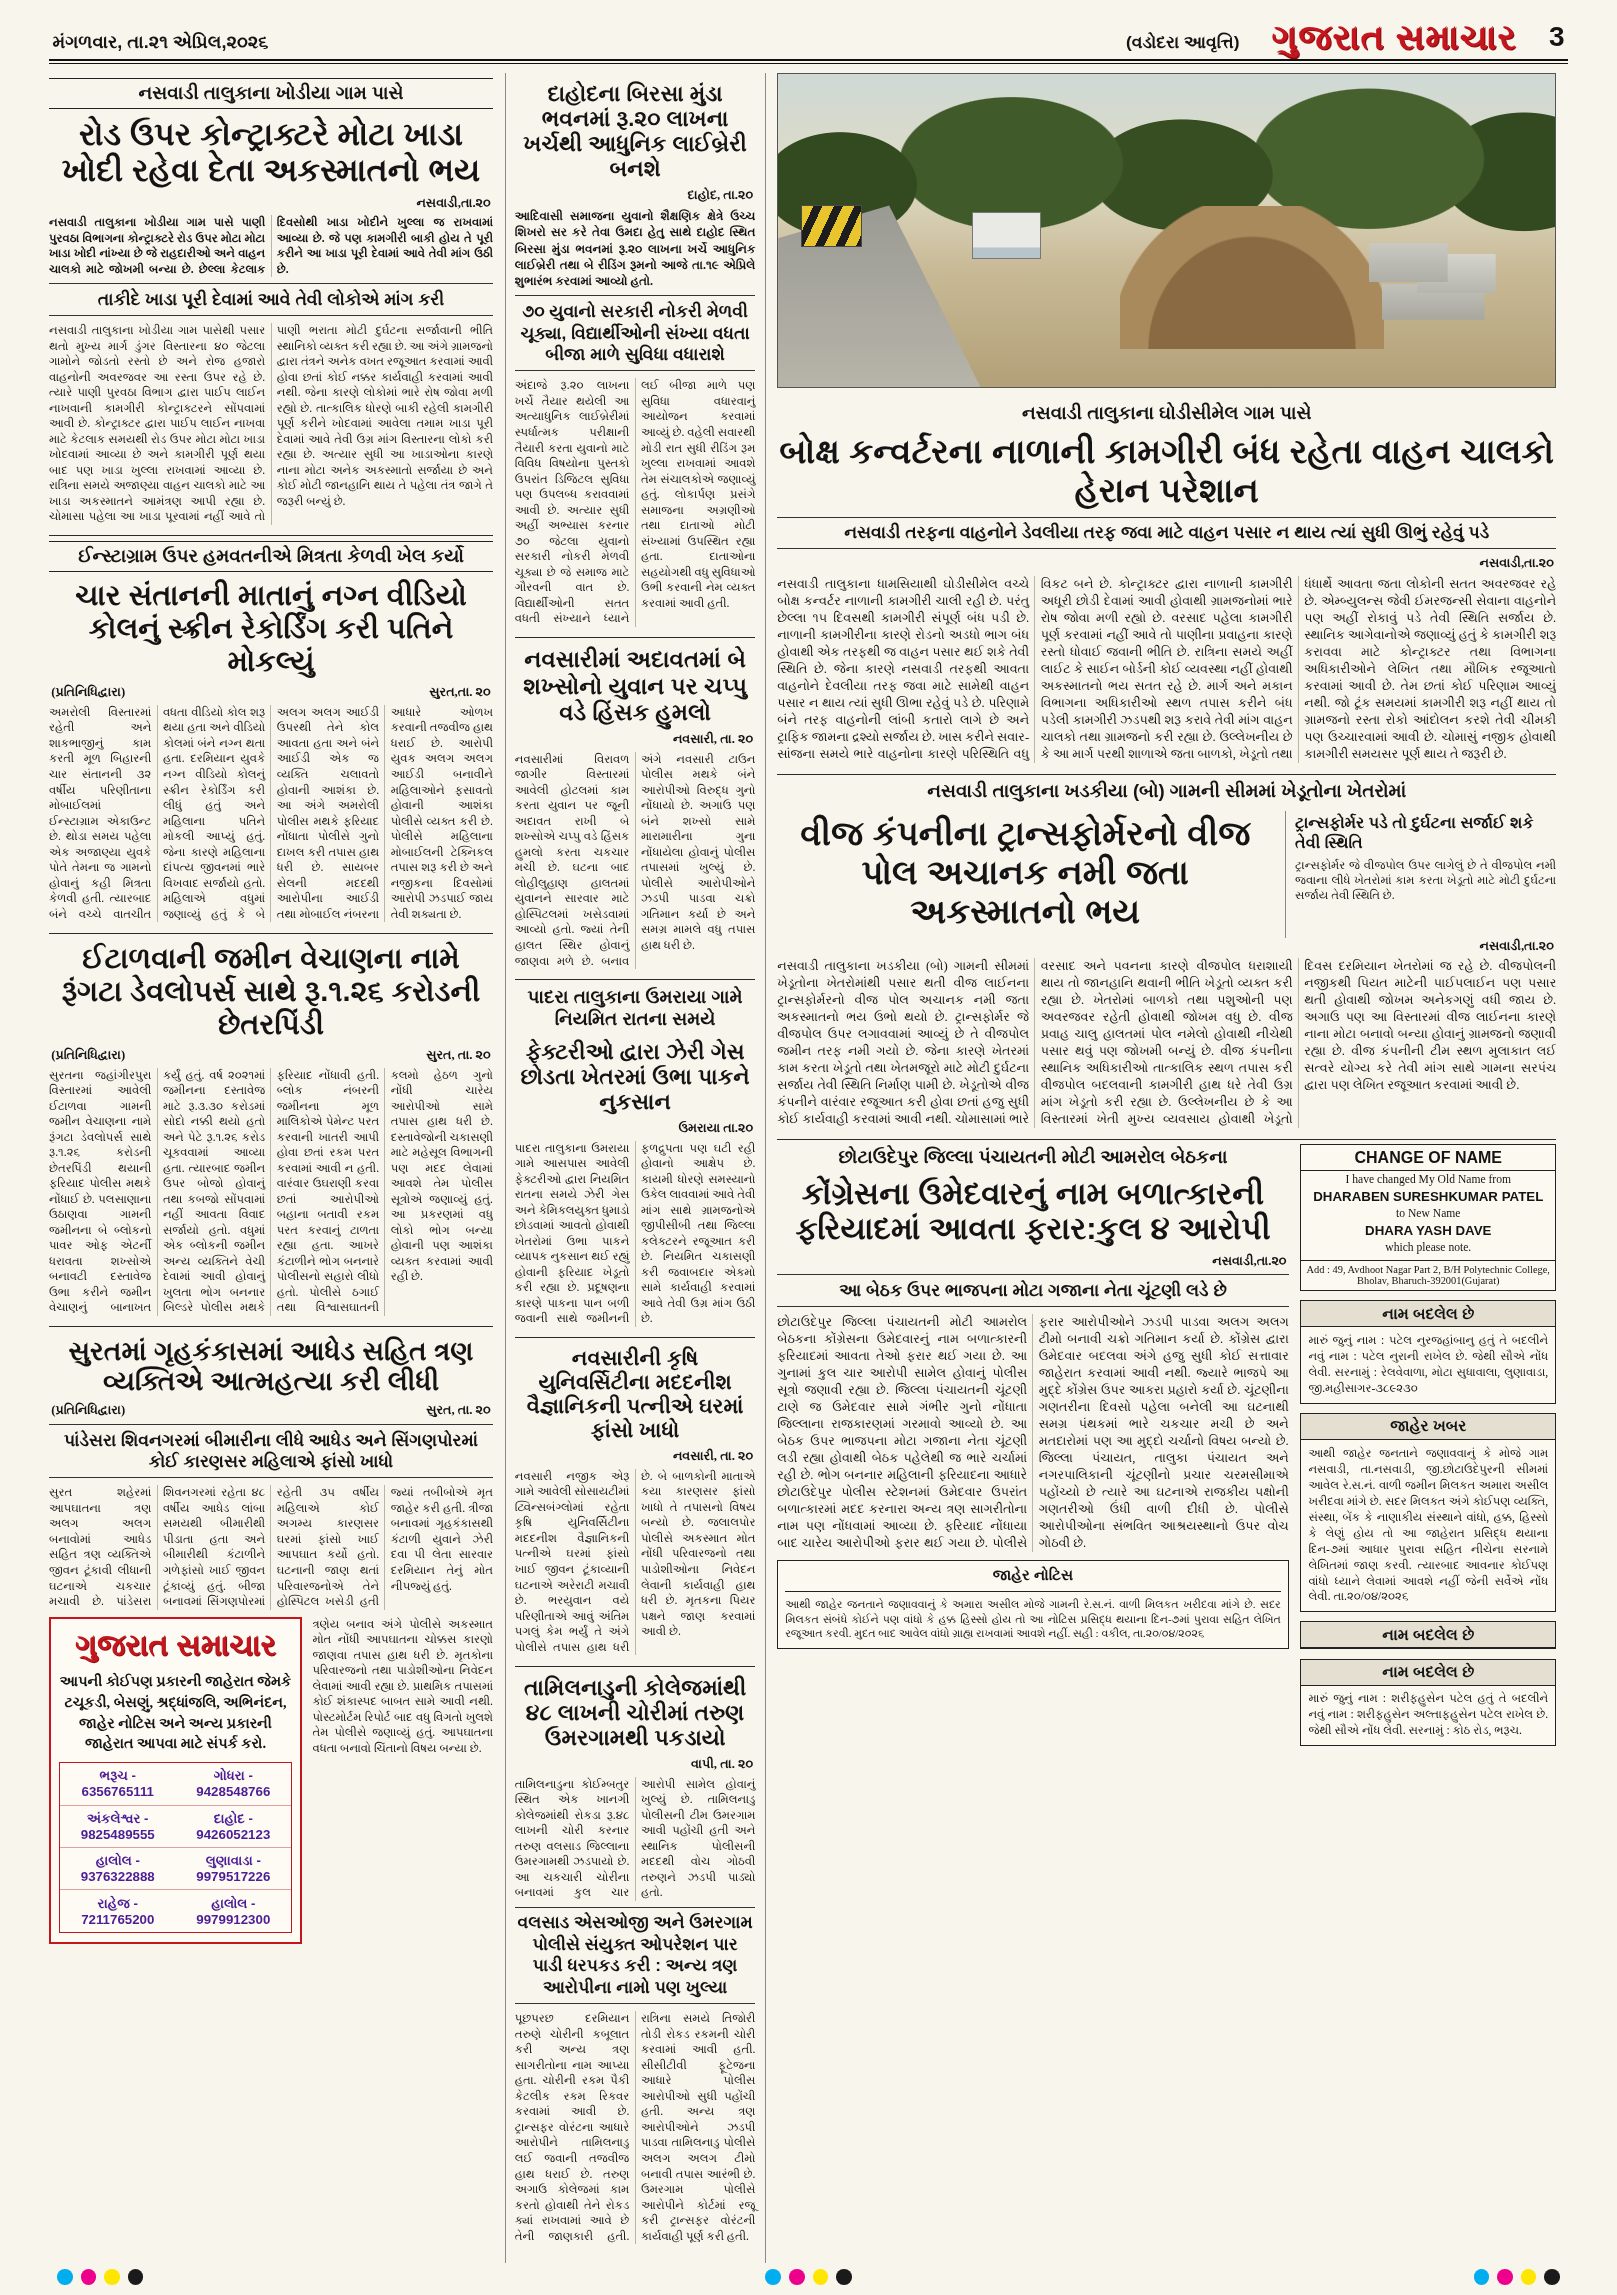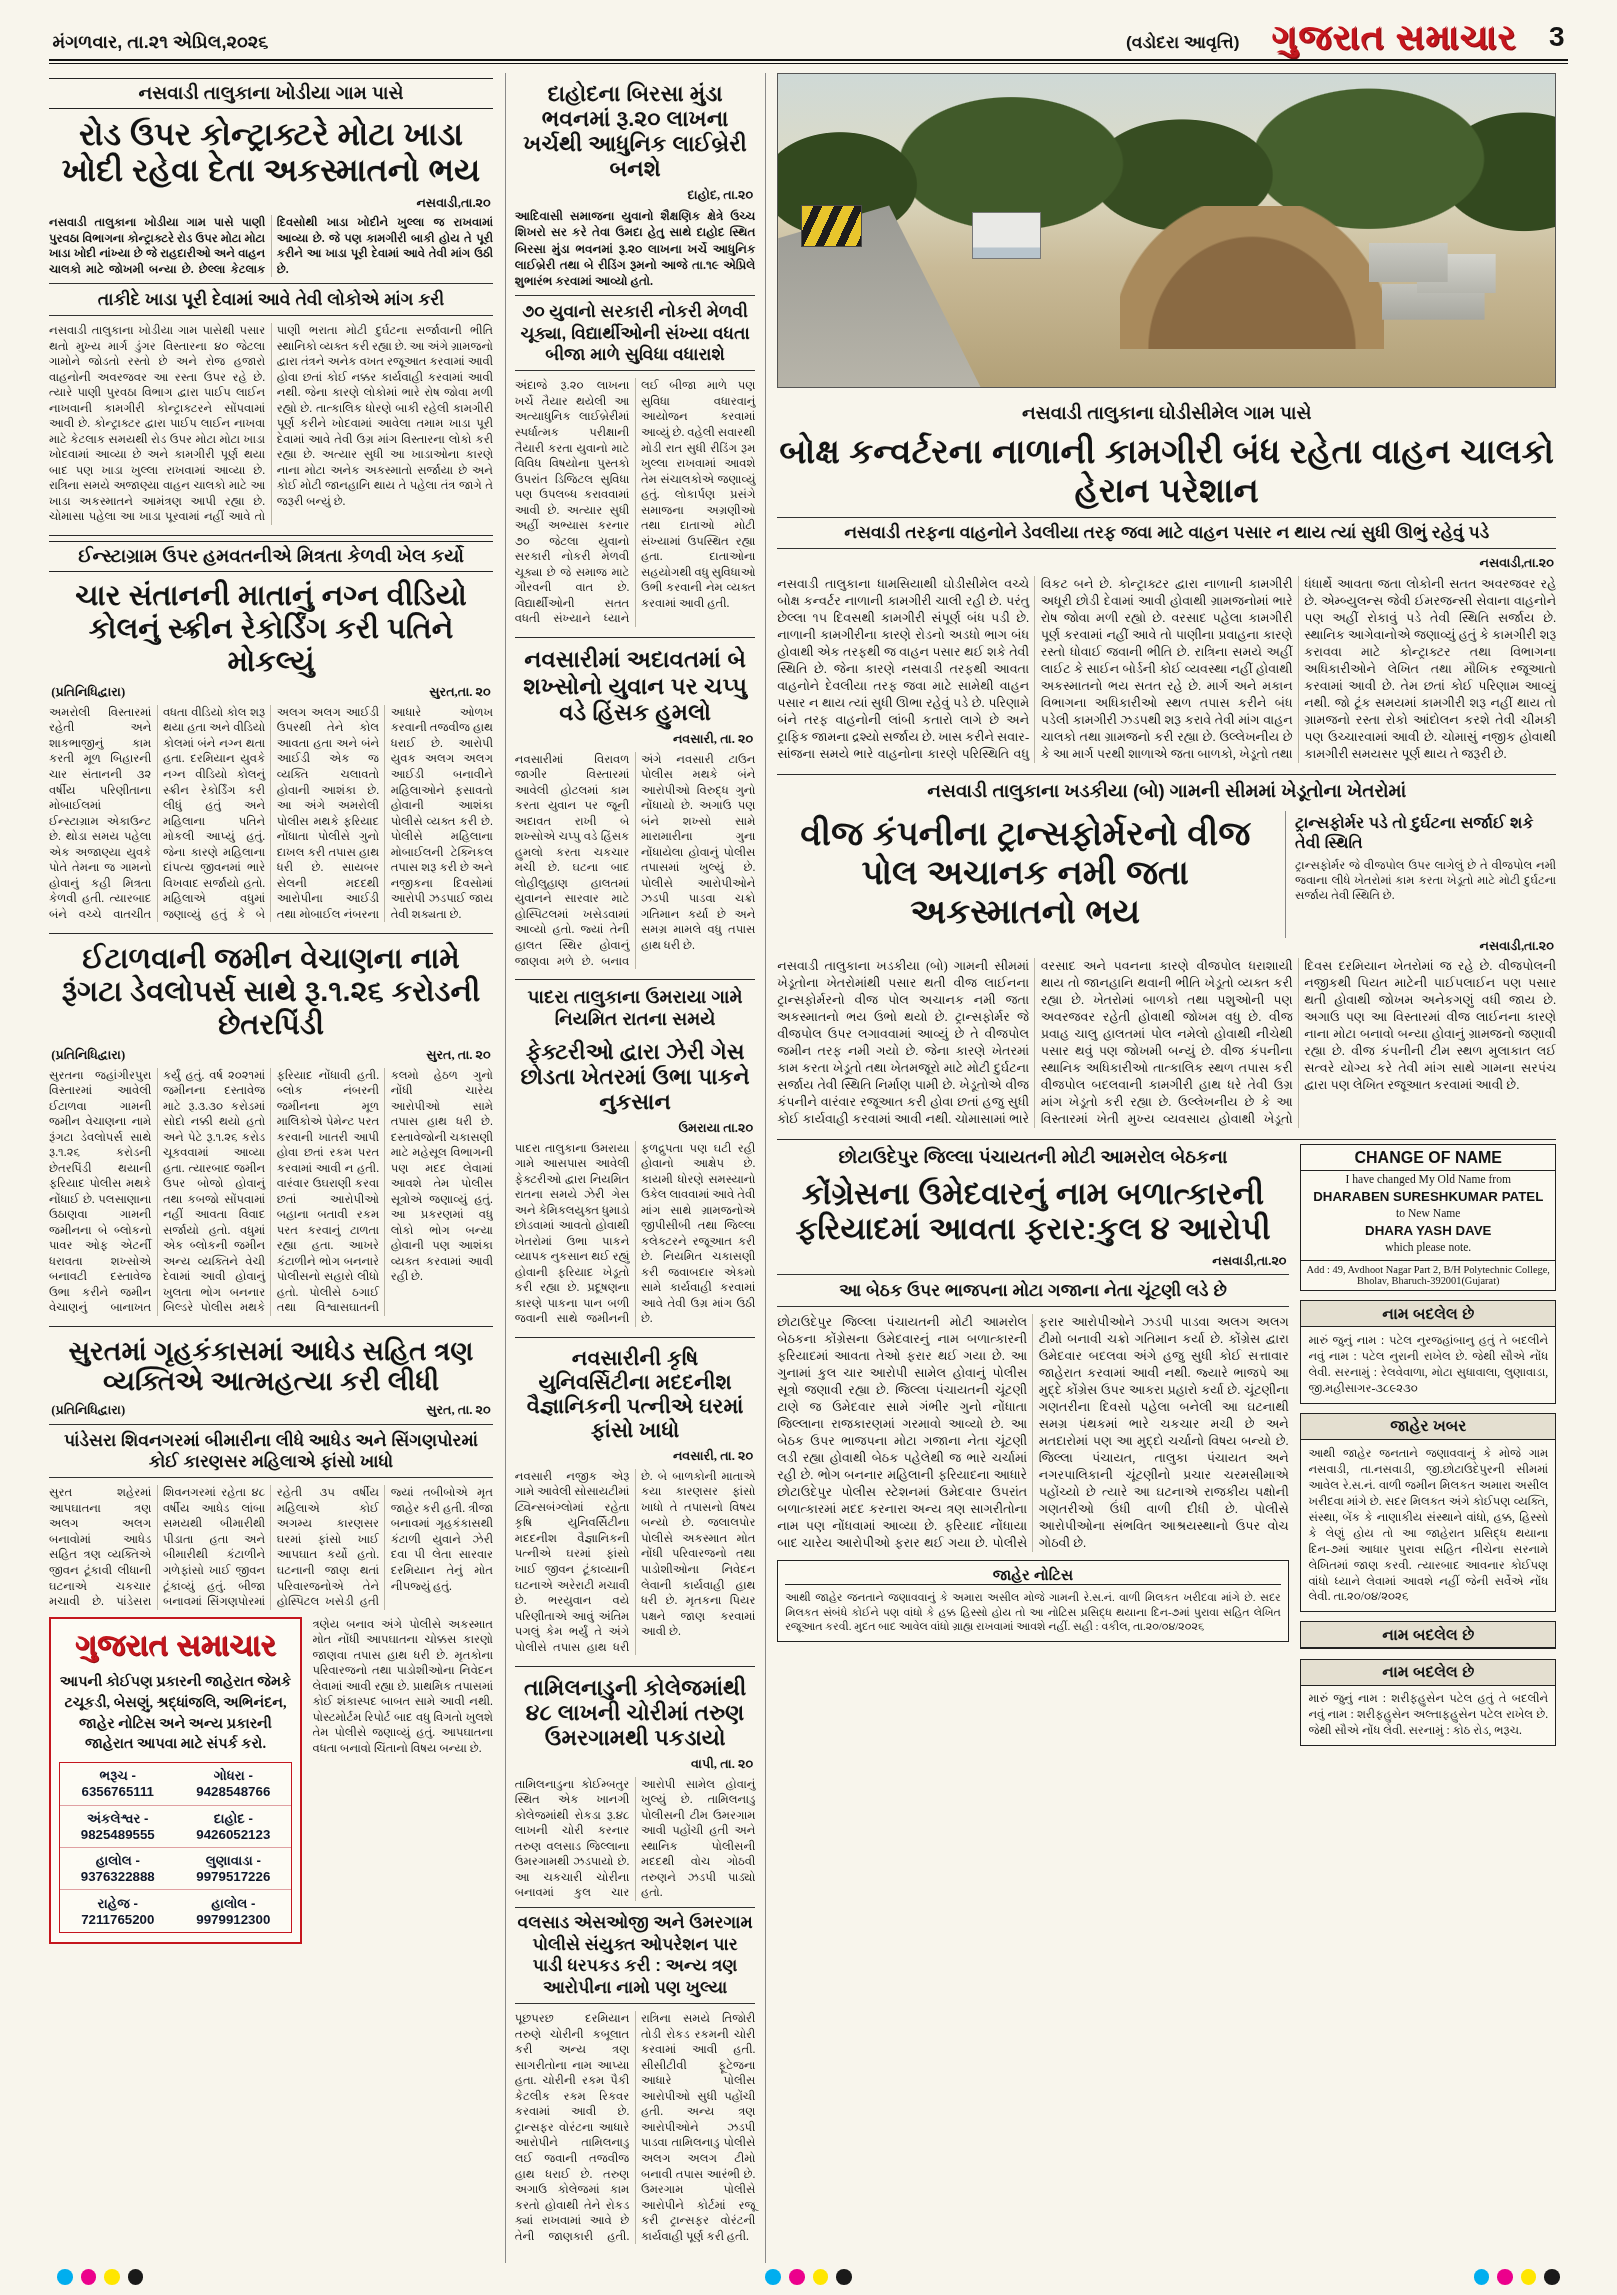--- a/index.html
+++ b/index.html
@@ -76,21 +76,21 @@
   .caption { font-size:12.7px; font-weight:bold; line-height:1.3; margin-top:4.6px; text-align:justify; }
   
   .d-bottom { display:flex; gap:10.4px; margin-top:7px; }
   .adbox { flex:0 0 57%; border:2.3px double #c5161d; padding:9.2px 8px; text-align:center;
            background:#fdfbf4; }
   .ad-logo { font-family:"Liberation Sans", sans-serif; font-size:30px; font-weight:bold;
              color:#c5161d; text-shadow:0.9px 0.9px 0 #8e0e13; margin-bottom:8px; }
   .ad-text { font-size:14.4px; font-weight:bold; line-height:1.45; margin-bottom:8px; }
   .ad-phones { border:1.7px solid #c5161d; display:grid; grid-template-columns:1fr 1fr; }
   .ad-phone { font-family:"Liberation Sans", sans-serif; font-size:13.3px; font-weight:bold;
-              color:#0f172a; padding:5.2px 2.3px; border-bottom:0.6px solid #e0a0a2; text-align:center; }
+              color:#4c1d95; padding:5.2px 2.3px; border-bottom:0.6px solid #e0a0a2; text-align:center; }
   .ad-phone:nth-last-child(-n+2) { border-bottom:none; }
   .nar { flex:1; }
   
   .hl-row { display:flex; gap:11.6px; align-items:stretch; }
   .hl-row .hl { flex:1.9; }
   .side-note { flex:1; border-left:1.2px solid #888; padding:2.3px 0 2.3px 9.2px; }
   .side-title { font-family:"Liberation Sans", sans-serif; font-weight:bold; font-size:16px;
                 line-height:1.25; margin-bottom:4.6px; }
   .side-text { font-size:11.6px; line-height:1.3; text-align:justify; }
   
@@ -101,21 +101,21 @@
   .nb-body { font-size:11.6px; line-height:1.38; padding:5.8px 7px; text-align:justify; }
   .con-title { font-family:"Liberation Sans", sans-serif; font-weight:bold; font-size:16px;
                text-align:center; padding:3.5px 2.3px; border-bottom:1.2px solid #222; }
   .con-line { font-size:11.6px; text-align:center; padding:1.7px 4.6px; }
   .con-name { font-family:"Liberation Sans", sans-serif; font-size:13.3px; font-weight:bold;
               text-align:center; padding:1.2px 4.6px; }
   .con-addr { font-size:10.4px; text-align:center; border-top:0.9px solid #222;
               margin-top:4.6px; padding:3.5px 4.6px; }
   .legal-box { border:1.4px solid #222; margin-top:8px; padding:4.6px 7px 7px; background:#fbf9f0; }
   .legal-title { font-family:"Liberation Sans", sans-serif; font-weight:bold; font-size:15px;
-                 text-align:center; border-bottom:0.9px solid #222; padding-bottom:0; margin-bottom:4.6px; }
+                 text-align:center; border-bottom:0.9px solid #222; padding-bottom:7px; margin-bottom:4.6px; }
   .legal-body { font-size:11px; line-height:1.35; text-align:justify; }
   
   .dots-row { display:flex; justify-content:space-between; align-items:center;
               padding:5.8px 8px 0; margin-top:auto; }
   .dot-group { display:flex; gap:8px; }
   .dot { width:15.6px; height:15.6px; border-radius:50%; display:inline-block; }
   .dot.c { background:#00aeef; } .dot.m { background:#ec008c; }
   .dot.y { background:#ffe600; } .dot.k { background:#1a1a1a; }
 </style>
 </head>

